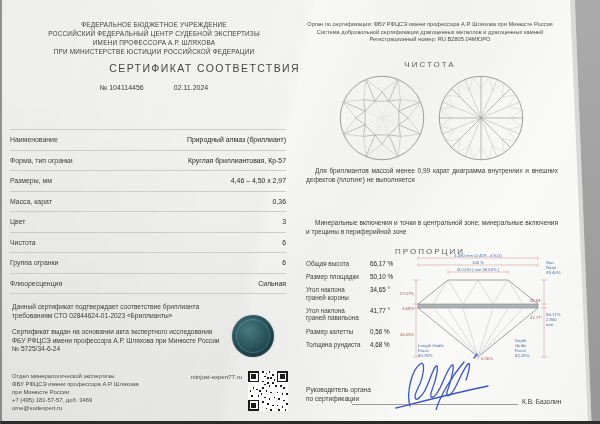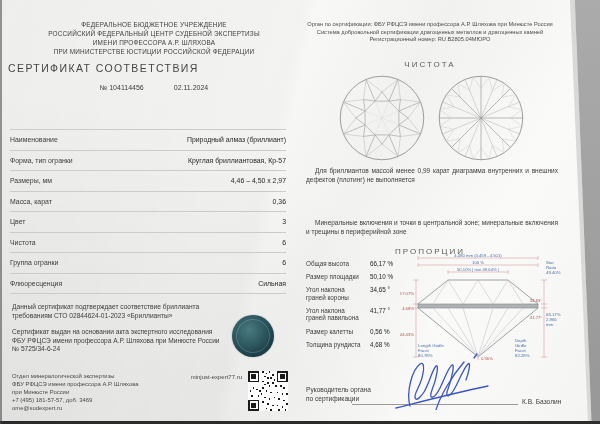--- a/index.html
+++ b/index.html
@@ -12,21 +12,21 @@
             background:radial-gradient(ellipse at 0% 100%, rgba(0,0,0,.06), transparent 55%); }
   .edge-line { position:absolute; inset:0; background:#d9dad7; clip-path:polygon(95.0% 0, 95.8% 0, 98.6% 100%, 98.0% 100%); }
   .mat { position:absolute; inset:0; background:linear-gradient(180deg,#ababab,#979797); clip-path:polygon(95.8% 0, 100% 0, 100% 100%, 98.6% 100%); }
   .bottom-edge { position:absolute; left:0; bottom:0; width:100%; height:3px; background:#2c2c2c; }
   .left-edge { position:absolute; left:0; top:0; width:2px; height:100%; background:rgba(70,70,70,.55); }
 
   .abs { position:absolute; }
 
   
   .org-left { left:8px; top:20px; width:292px; text-align:center; font-size:6.4px; line-height:9px; color:#3d3d3d; letter-spacing:.2px; }
-  .cert-title { left:8px; top:62px; width:292px; text-align:left; font-size:10.5px; letter-spacing:1.4px; color:#454545; }
+  .cert-title { left:8px; top:62px; width:292px; text-align:right; font-size:10.5px; letter-spacing:1.4px; color:#454545; }
   .numrow { left:8px; top:84px; width:292px; display:flex; justify-content:center; gap:30px; font-size:7px; color:#3c3c3c; }
 
   .spec { left:10px; top:129px; width:276px; border-top:1px solid #cbcbcb; }
   .spec-row { display:flex; justify-content:space-between; align-items:center; height:20.5px; border-bottom:1px solid #cbcbcb; }
   .spec-row .lbl { font-size:6.9px; color:#3c3c3c; }
   .spec-row .val { font-size:6.9px; color:#272727; text-align:right; }
 
   .statement { left:12px; top:303px; width:212px; font-size:6.6px; line-height:8.6px; color:#3c3c3c; }
   .statement p + p { margin-top:8px; }
   .seal { left:232px; top:315px; width:42px; height:42px; border-radius:50%;

